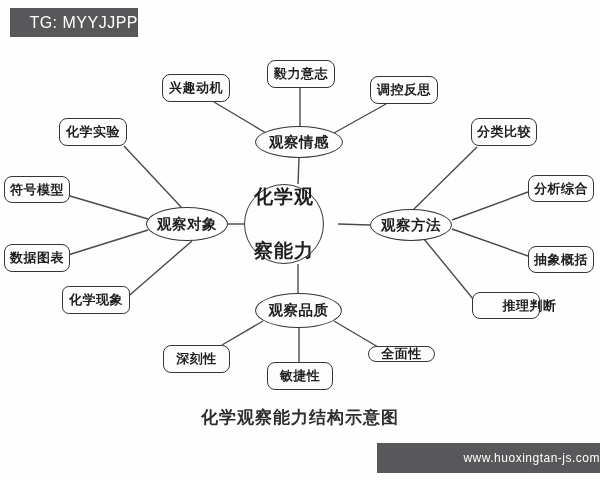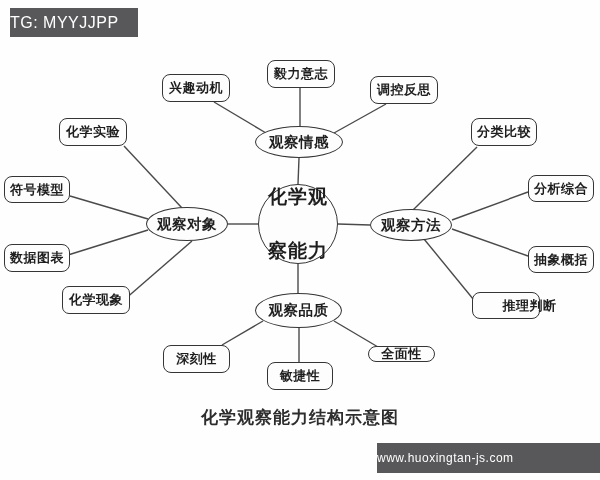--- a/index.html
+++ b/index.html
@@ -64,21 +64,21 @@
     font-weight: 600;
     color: #2d2d2d;
     letter-spacing: 1px;
   }
   .banner {
     position: absolute;
     background: #58585a;
     color: #ffffff;
     display: flex;
     align-items: center;
-    justify-content: flex-start;
+    justify-content: flex-end;
     font-size: 16px;
     letter-spacing: 0.5px;
   }
   .banner-top {
     left: 10px; top: 8px;
     width: 128px; height: 29px;
   }
   .banner-bottom {
     left: 377px; top: 443px;
     width: 223px; height: 30px;
@@ -116,21 +116,21 @@
     <line x1="334" y1="321" x2="378" y2="347"></line>
   </svg>
 
   <div class="banner banner-top">
     <span>TG: MYYJJPP</span>
   </div>
   <div class="banner banner-bottom">
     <span>www.huoxingtan-js.com</span>
   </div>
 
-  <div class="node center-node" style="left:258px; top:184px; width:80px; height:80px;gap:32px;">
+  <div class="node center-node" style="left:244px; top:184px; width:80px; height:80px;gap:32px;">
     <span>化学观</span>
     <span>察能力</span>
   </div>
 
   <div class="node branch" style="left:255px; top:126px; width:88px; height:32px;">观察情感</div>
   <div class="node branch" style="left:146px; top:207px; width:82px; height:34px;">观察对象</div>
   <div class="node branch" style="left:370px; top:209px; width:82px; height:32px;text-align:right;">观察方法</div>
   <div class="node branch" style="left:255px; top:293px; width:87px; height:35px;">观察品质</div>
 
   <div class="node leaf" style="left:162px; top:74px; width:68px; height:28px;">兴趣动机</div>

